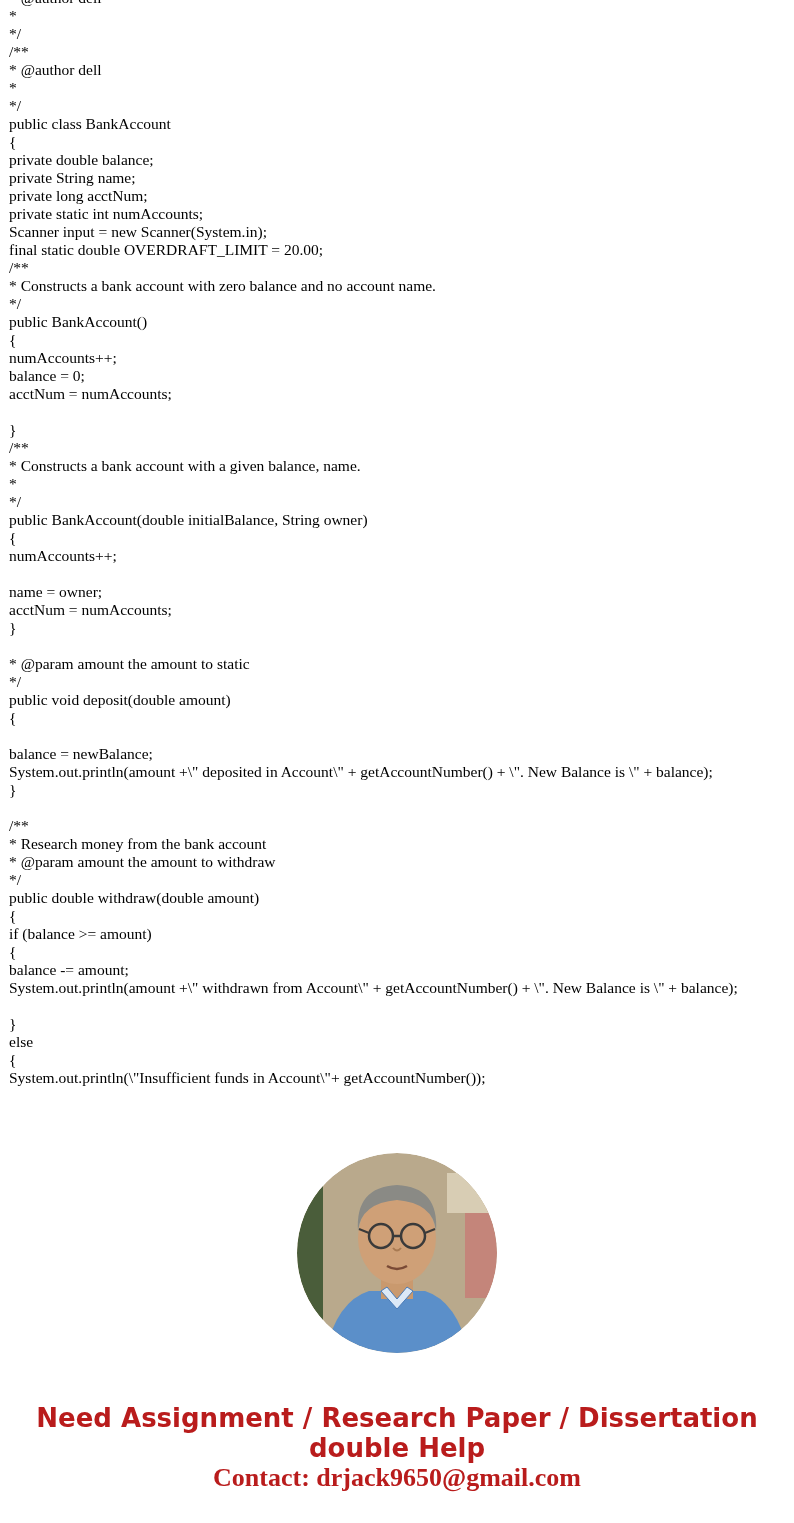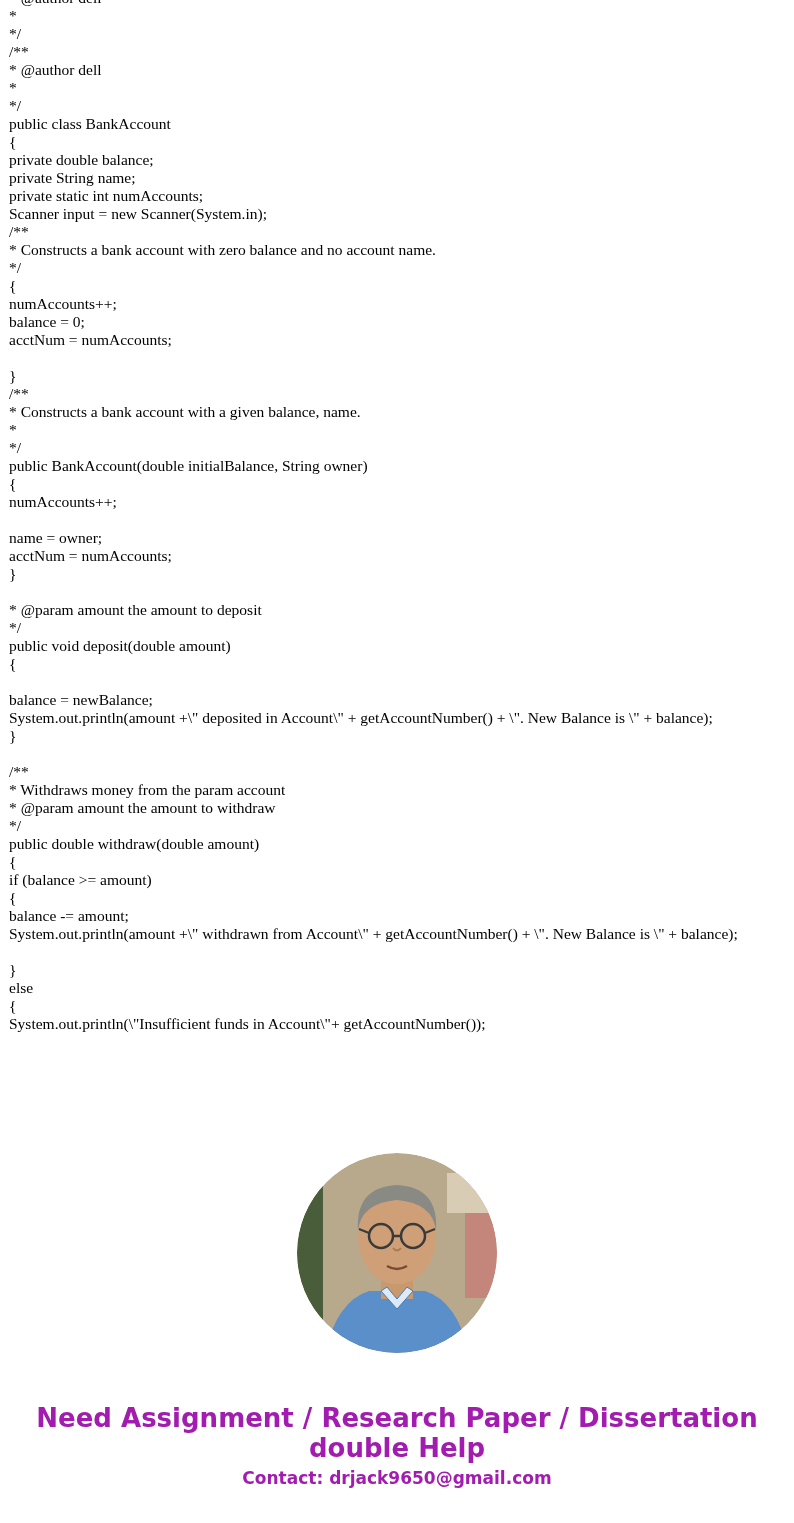--- a/index.html
+++ b/index.html
@@ -41,81 +41,85 @@
     height: 200px;
     border-radius: 50%;
     overflow: hidden;
     display: block;
   }
   .footer {
     margin-top: 50px;
     text-align: center;
     font-family: "DejaVu Sans", sans-serif;
     font-weight: bold;
-    color: #a21caf;
+    color: #b91c1c;
   }
   .footer .heading-line {
     font-size: 26px;
     line-height: 30px;
   }
   .footer .contact-line {
-    font-size: 17px;
+    font-size: 26px;
     line-height: 30px;
+    font-family: Liberation Serif, serif;
   }
 </style>
 </head>
 <body>
 
 <div class="code-viewport">
   <div class="code-block">
       <div class="code-line">* @author dell</div>
       <div class="code-line">*</div>
       <div class="code-line">*/</div>
       <div class="code-line">/**</div>
       <div class="code-line">* @author dell</div>
       <div class="code-line">*</div>
       <div class="code-line">*/</div>
       <div class="code-line">public class BankAccount</div>
       <div class="code-line">{</div>
       <div class="code-line">private double balance;</div>
       <div class="code-line">private String name;</div>
+      <div class="code-line">private long acctNum;</div>
       <div class="code-line">private static int numAccounts;</div>
       <div class="code-line">Scanner input = new Scanner(System.in);</div>
+      <div class="code-line">final static double OVERDRAFT_LIMIT = 20.00;</div>
       <div class="code-line">/**</div>
       <div class="code-line">* Constructs a bank account with zero balance and no account name.</div>
       <div class="code-line">*/</div>
+      <div class="code-line">public BankAccount()</div>
       <div class="code-line">{</div>
       <div class="code-line">numAccounts++;</div>
       <div class="code-line">balance = 0;</div>
       <div class="code-line">acctNum = numAccounts;</div>
       <div class="code-line"></div>
       <div class="code-line">}</div>
       <div class="code-line">/**</div>
       <div class="code-line">* Constructs a bank account with a given balance, name.</div>
       <div class="code-line">*</div>
       <div class="code-line">*/</div>
       <div class="code-line">public BankAccount(double initialBalance, String owner)</div>
       <div class="code-line">{</div>
       <div class="code-line">numAccounts++;</div>
       <div class="code-line"></div>
       <div class="code-line">name = owner;</div>
       <div class="code-line">acctNum = numAccounts;</div>
       <div class="code-line">}</div>
       <div class="code-line"></div>
-      <div class="code-line">* @param amount the amount to deposit</div>
+      <div class="code-line">* @param amount the amount to static</div>
       <div class="code-line">*/</div>
       <div class="code-line">public void deposit(double amount)</div>
       <div class="code-line">{</div>
       <div class="code-line"></div>
       <div class="code-line">balance = newBalance;</div>
       <div class="code-line">System.out.println(amount +\" deposited in Account\" + getAccountNumber() + \". New Balance is \" + balance);</div>
       <div class="code-line">}</div>
       <div class="code-line"></div>
       <div class="code-line">/**</div>
-      <div class="code-line">* Withdraws money from the param account</div>
+      <div class="code-line">* Research money from the bank account</div>
       <div class="code-line">* @param amount the amount to withdraw</div>
       <div class="code-line">*/</div>
       <div class="code-line">public double withdraw(double amount)</div>
       <div class="code-line">{</div>
       <div class="code-line">if (balance &gt;= amount)</div>
       <div class="code-line">{</div>
       <div class="code-line">balance -= amount;</div>
       <div class="code-line">System.out.println(amount +\" withdrawn from Account\" + getAccountNumber() + \". New Balance is \" + balance);</div>
       <div class="code-line"></div>
       <div class="code-line">}</div>

